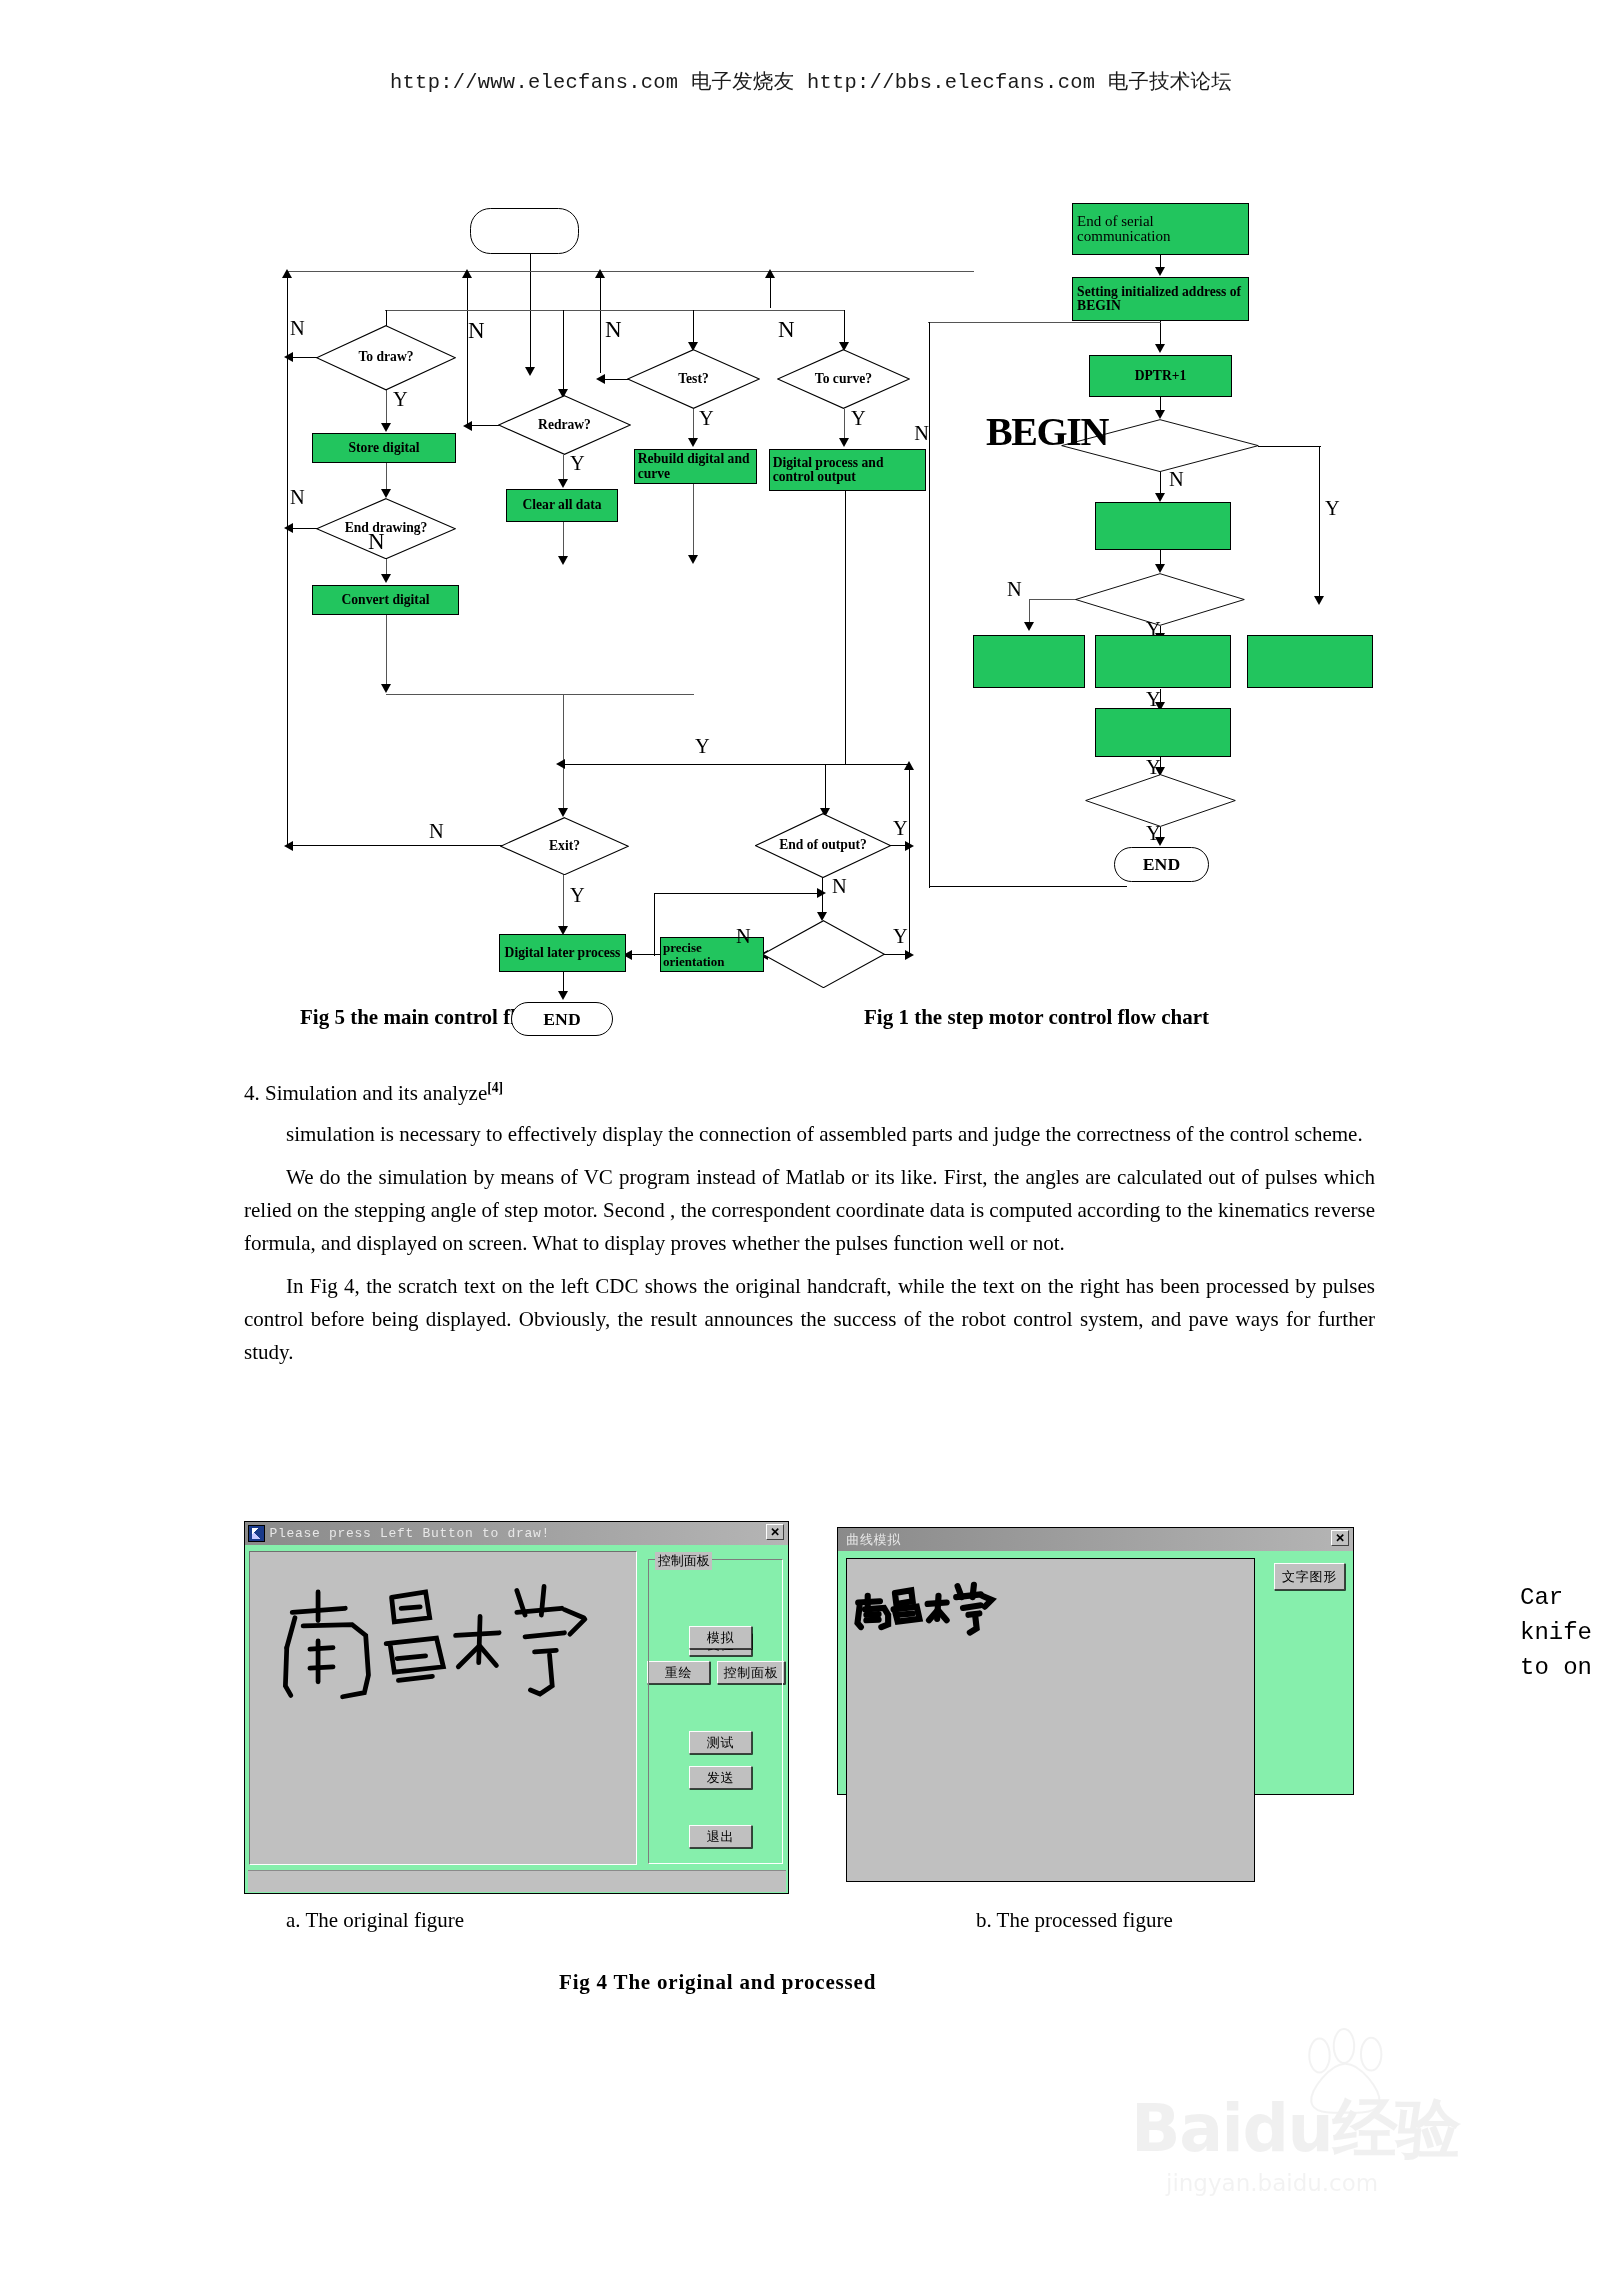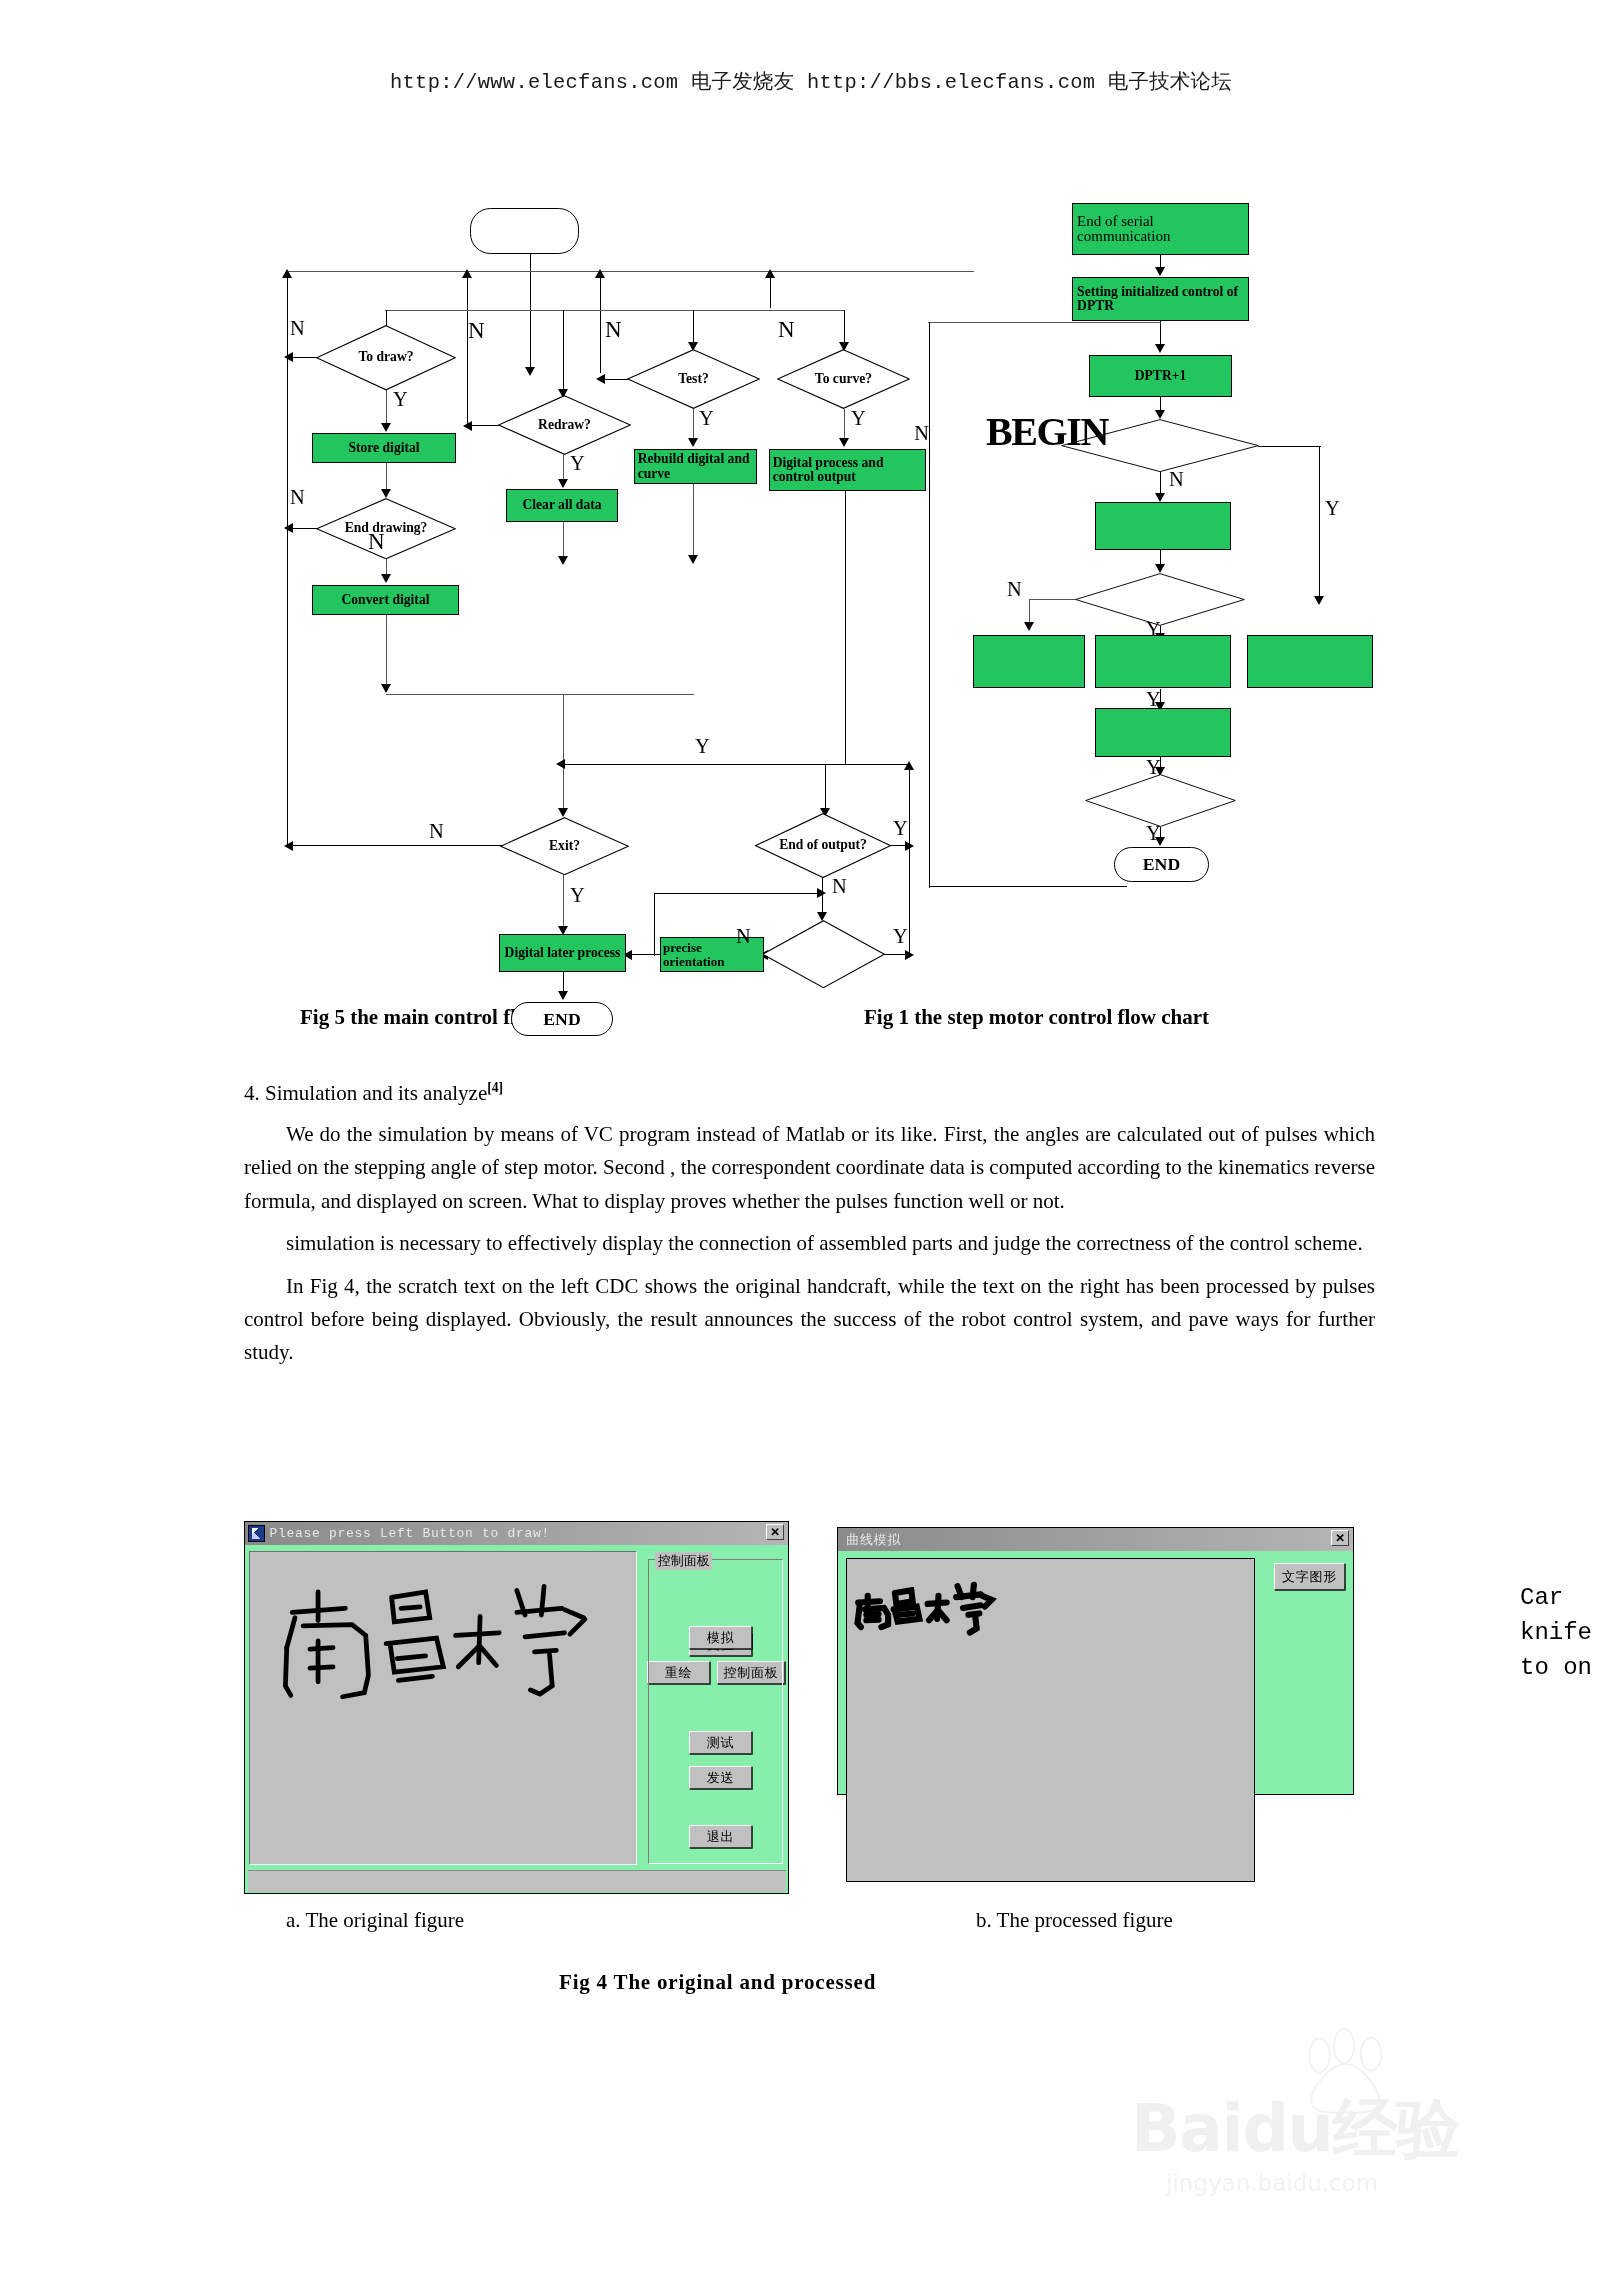--- a/index.html
+++ b/index.html
@@ -427,21 +427,21 @@
 
   <div class="fc" style="left:906px; top:0; width:491px; height:770px;">
 
     <div class="node" style="left:166px; top:12.3px; width:177px; height:52px; font-weight:normal; font-size:15px;">
       <span style="padding:0 4.1px;">End of serial communication</span>
     </div>
     <div class="vline" style="left:254px; top:64px; height:17.7px;"></div>
     <div class="arrowD" style="left:249px; top:76px;"></div>
 
     <div class="node" style="left:166px; top:86px; width:177px; height:44px;">
-      <span style="padding:0 4.1px;">Setting initialized control of DPTR</span>
+      <span style="padding:0 4.1px;">Setting initialized address of BEGIN</span>
     </div>
     <div class="vline" style="left:254px; top:129px; height:29px;"></div>
     <div class="arrowD" style="left:249px; top:153px;"></div>
 
     <div class="hline thin" style="left:22px; top:131px; width:233px;"></div>
     <div class="vline" style="left:22.5px; top:131px; height:566px;"></div>
     <div class="lbl" style="left:8.2px; top:232px;">N</div>
     <div class="hline" style="left:22.5px; top:695px; width:198px;"></div>
 
     <div class="node" style="left:183px; top:164px; width:143px; height:42px;">
@@ -524,22 +524,22 @@
   </div>
 </div>
 
 <div class="fig-caption" style="left:300px; top:1005px;">Fig 5 the main control flow chart</div>
 <div class="fig-caption" style="left:864px; top:1005px;">Fig 1 the step motor control flow chart</div>
 
 <div id="body-text">
   <div class="sec-head">
     <span>4. Simulation and its analyze</span><sup>[4]</sup>
   </div>
+  <p class="indent">simulation is necessary to effectively display the connection of assembled parts and judge the correctness of the control scheme.</p>
   <p class="indent">We do the simulation by means of VC program instead of Matlab or its like. First, the angles are calculated out of pulses which relied on the stepping angle of step motor. Second , the correspondent coordinate data is computed according to the kinematics reverse formula, and displayed on screen. What to display proves whether the pulses function well or not.</p>
-  <p class="indent">simulation is necessary to effectively display the connection of assembled parts and judge the correctness of the control scheme.</p>
   <p class="indent">In Fig 4, the scratch text on the left CDC shows the original handcraft, while the text on the right has been processed by pulses control before being displayed. Obviously, the result announces the success of the robot control system, and pave ways for further study.</p>
 </div>
 
 <div class="win" style="left:244px; top:1521px; width:545px; height:373px;">
   <div class="win-title">
     <span class="win-icon"></span>
     <span class="win-title-text">Please press Left Button to draw!</span>
     <span class="win-close">✕</span>
   </div>
 

